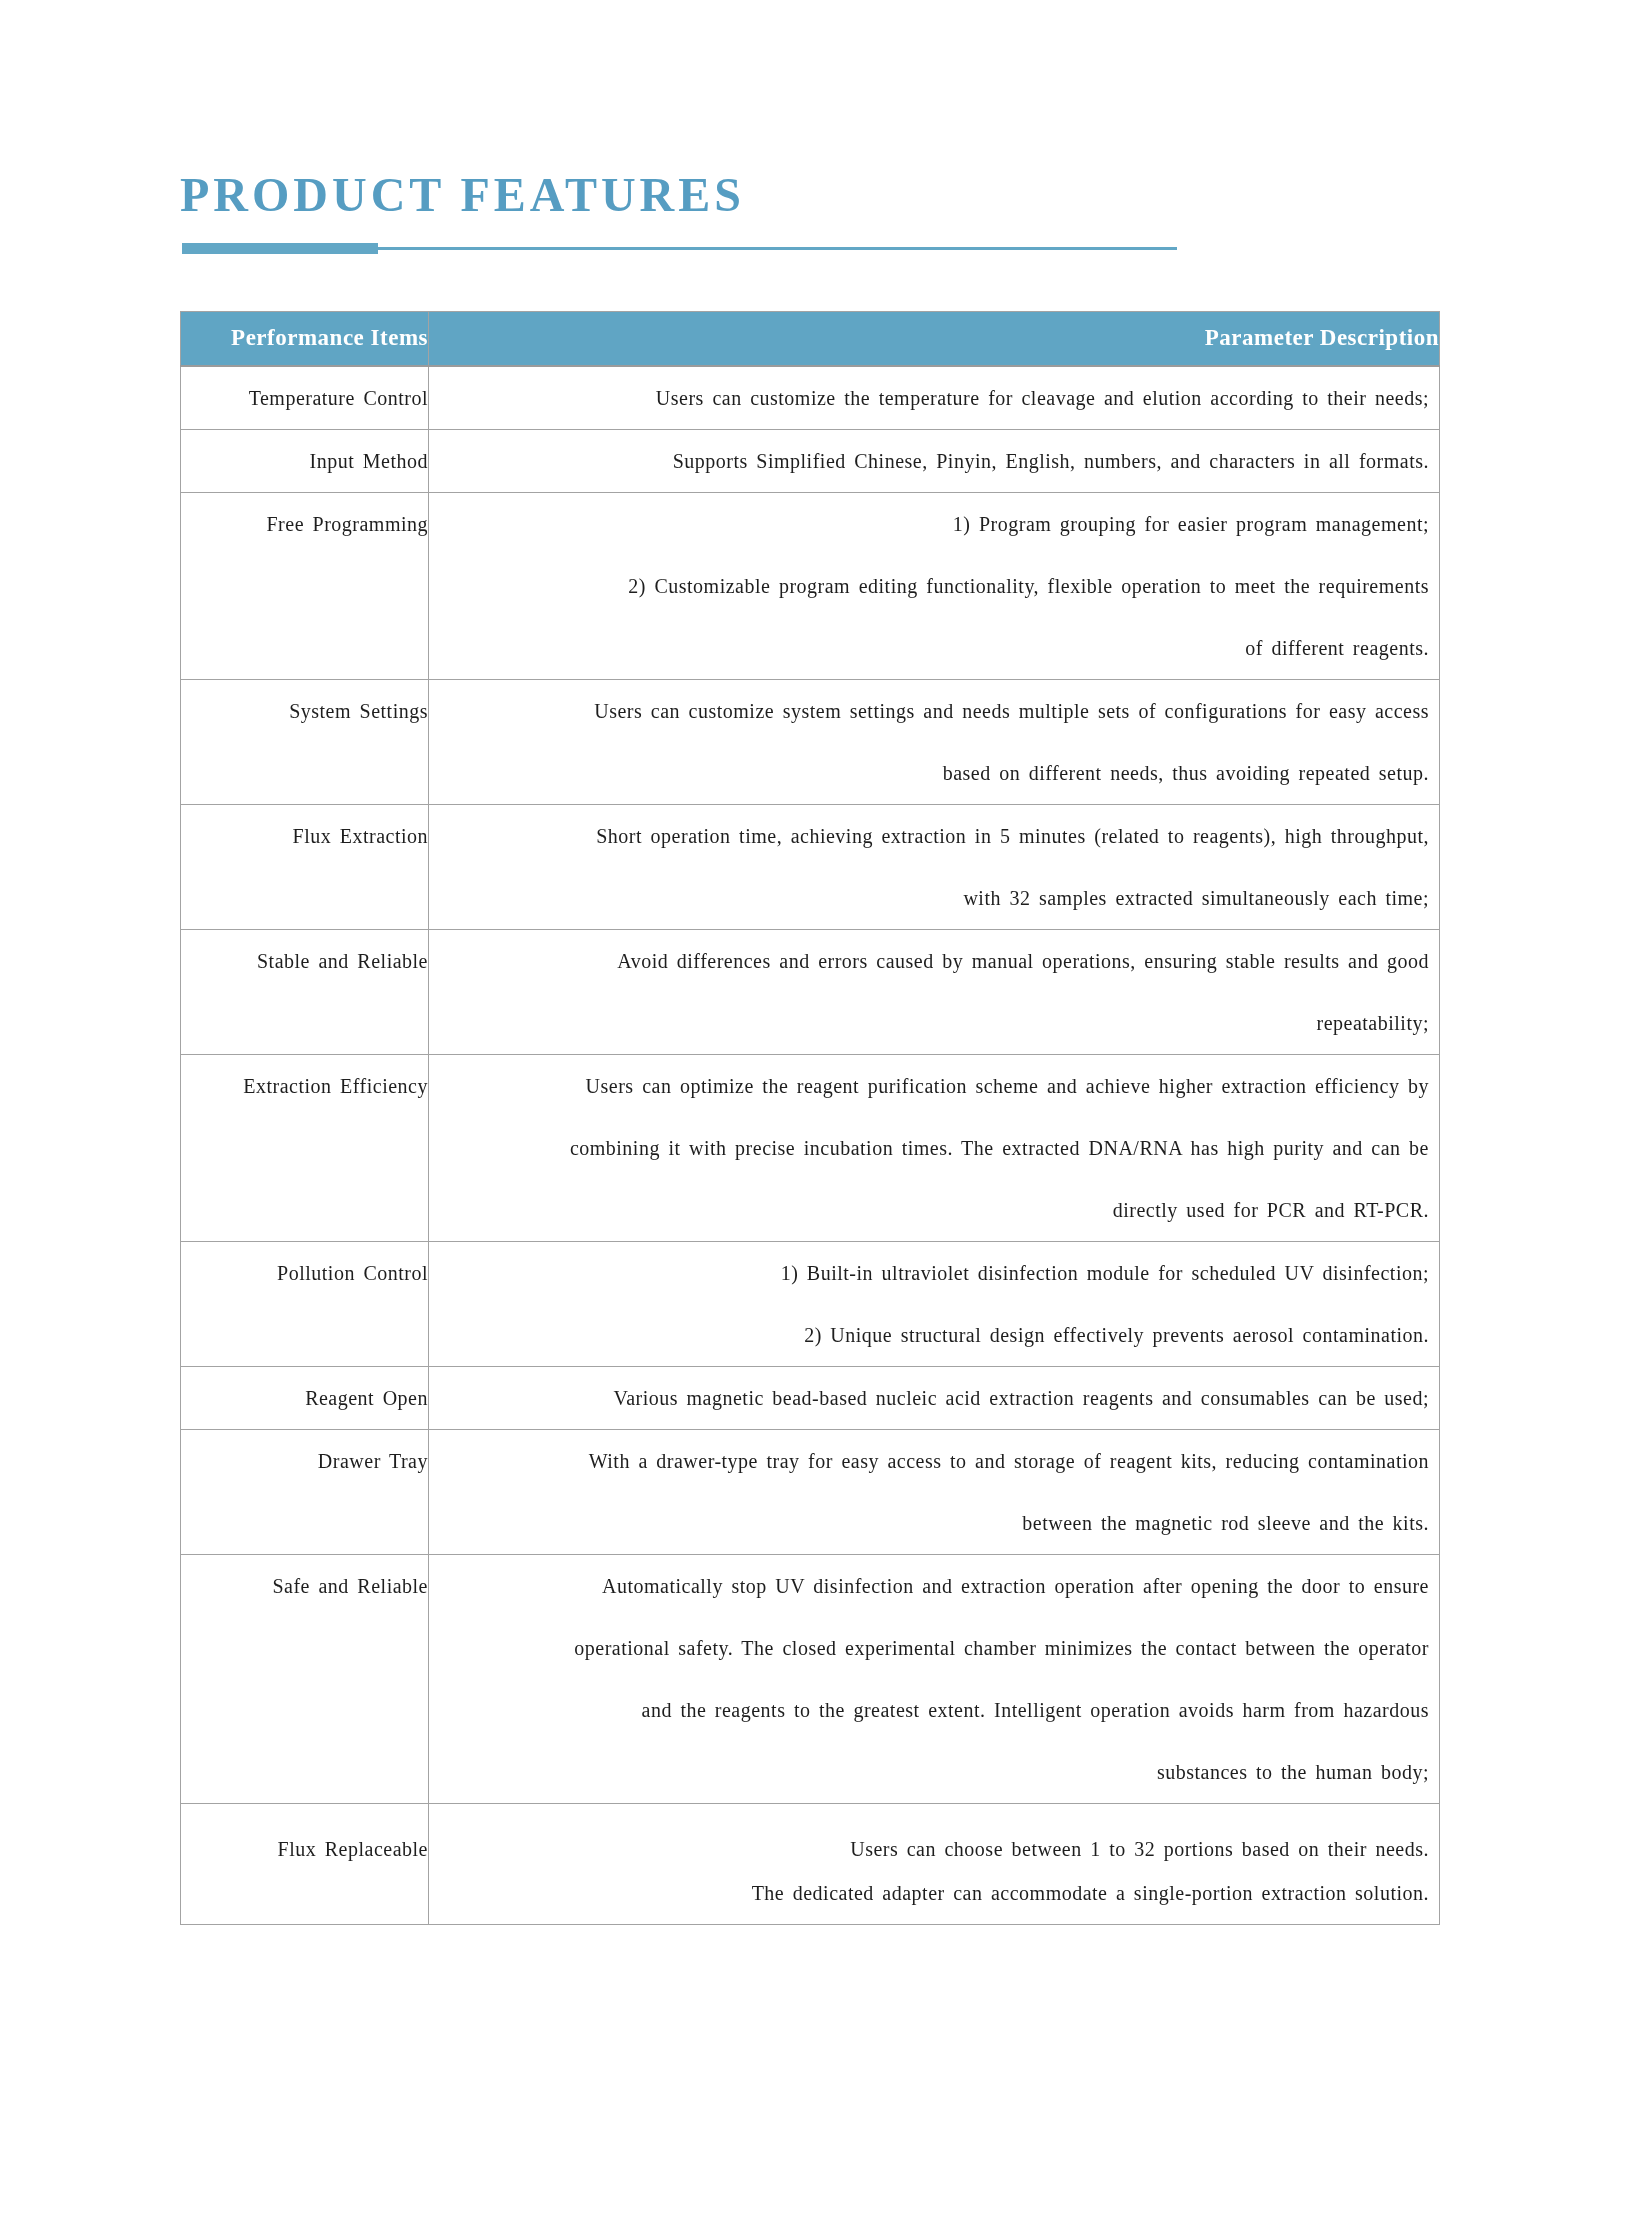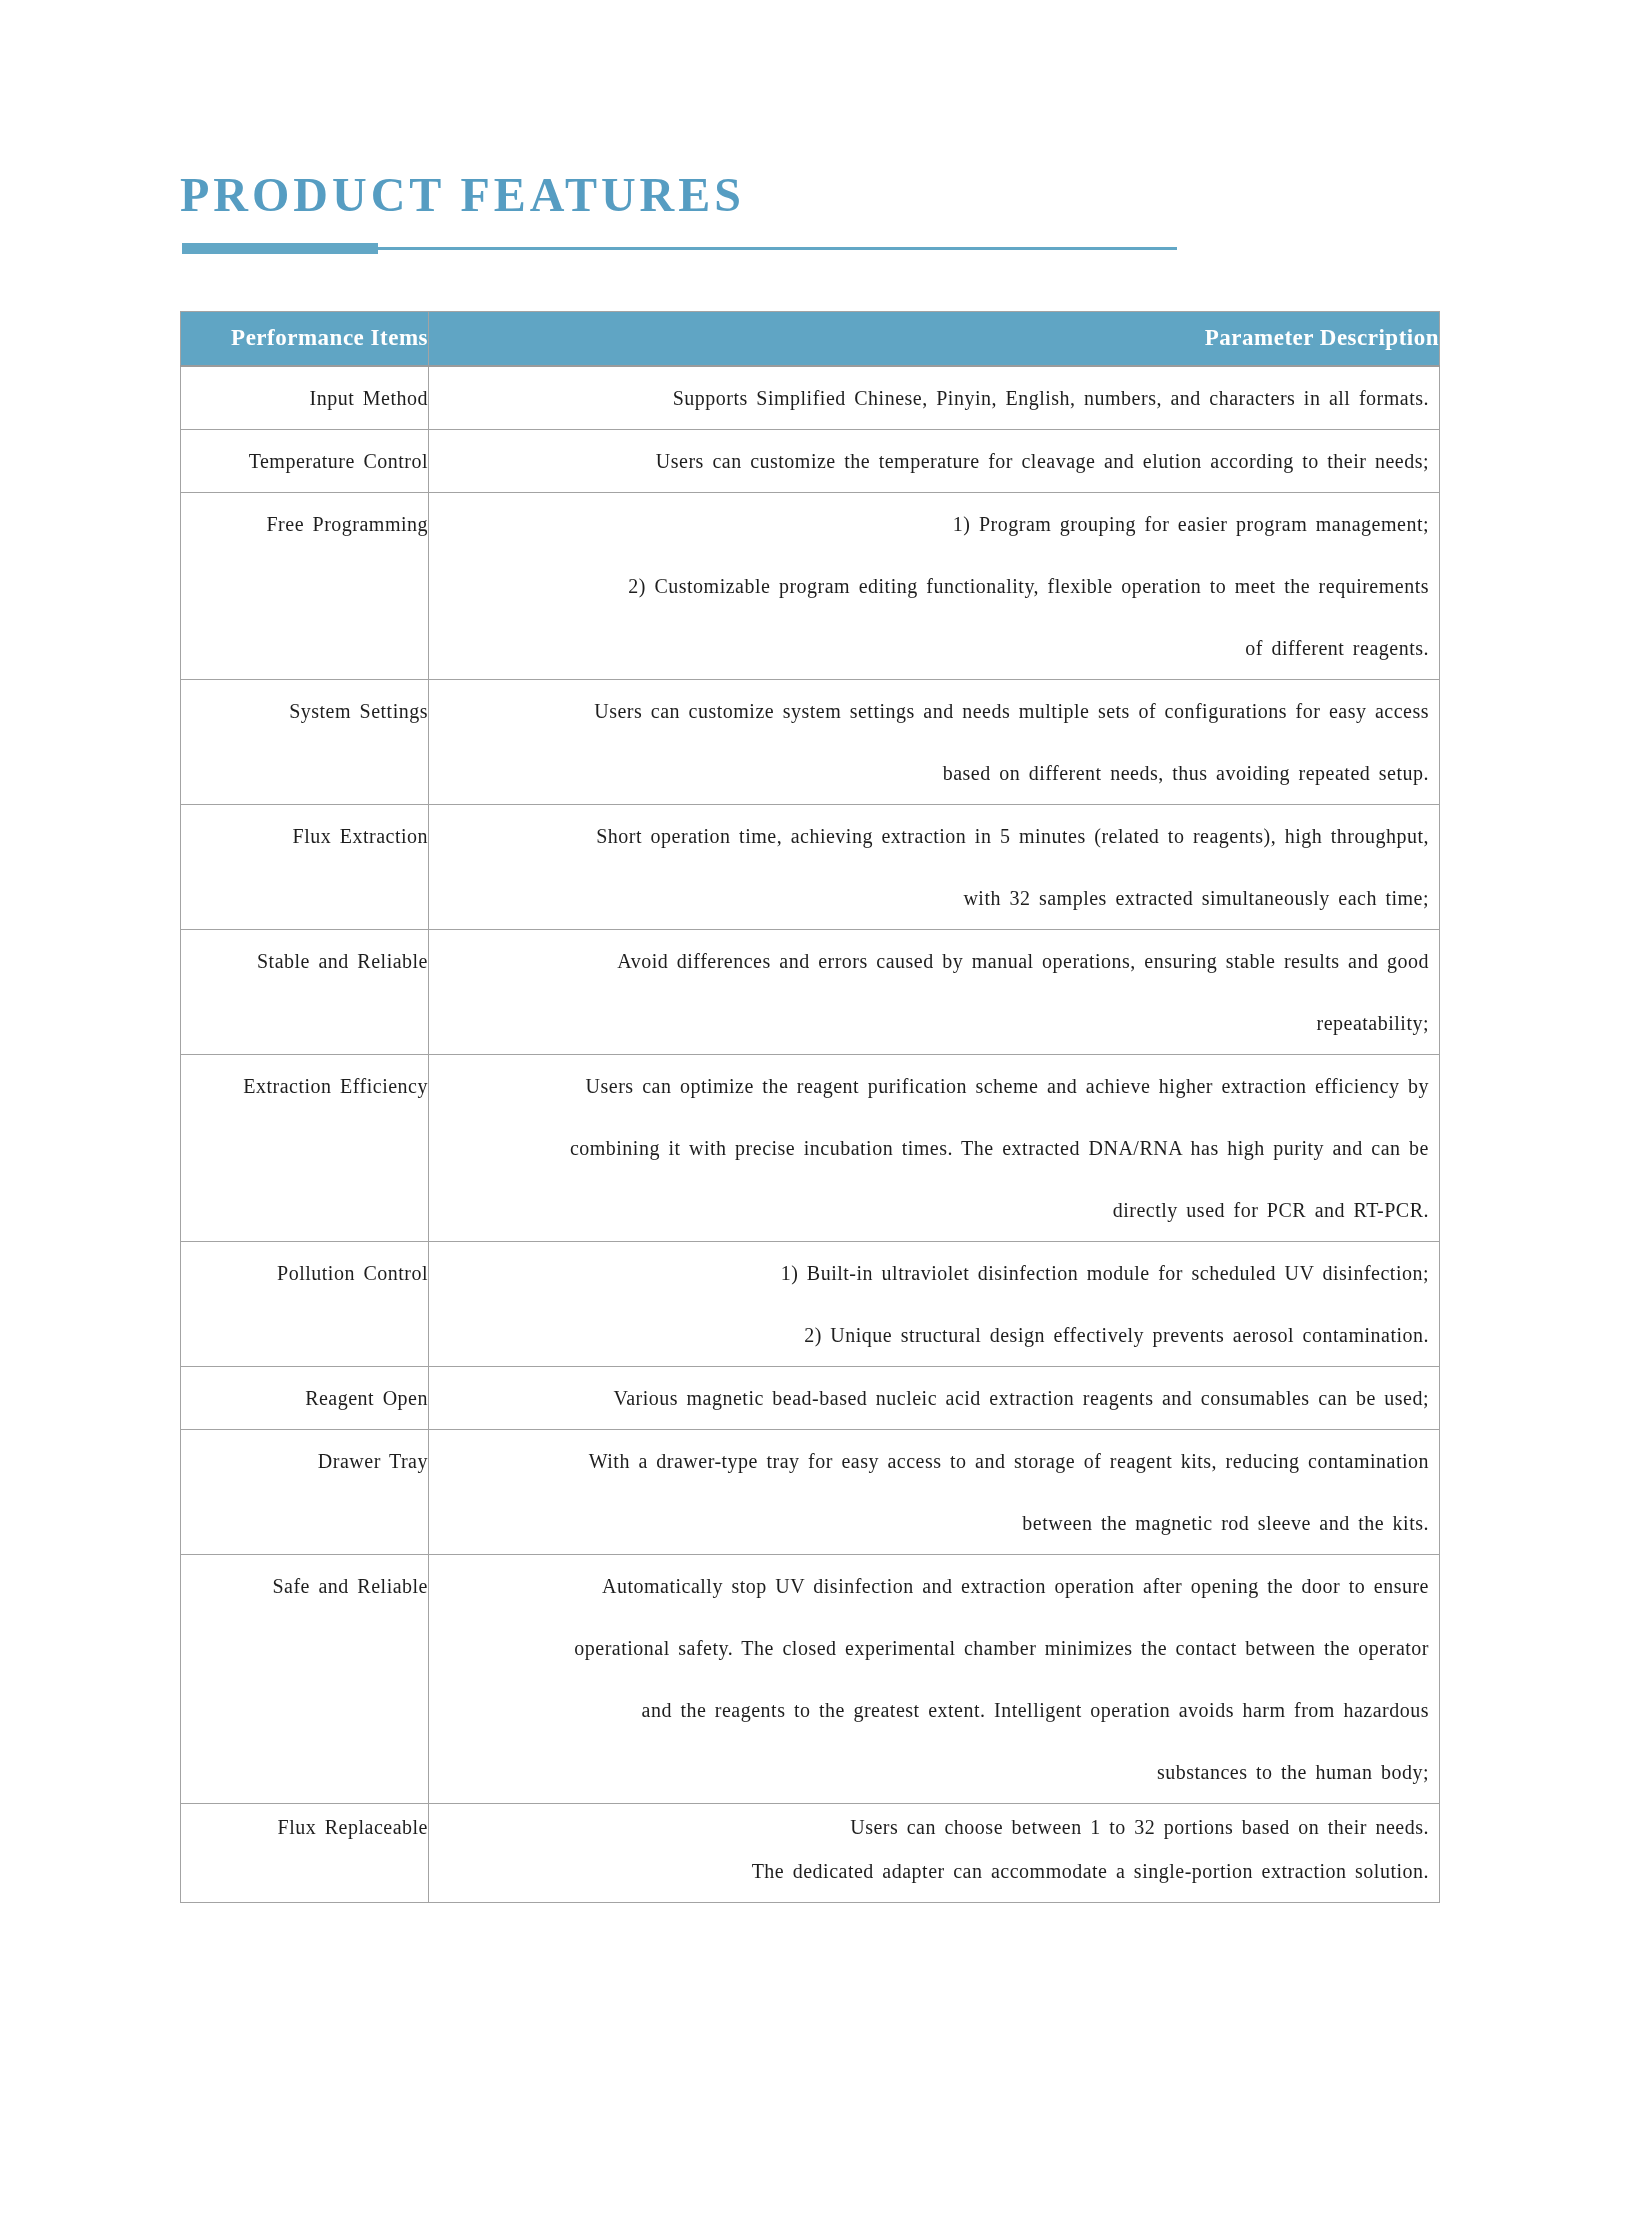--- a/index.html
+++ b/index.html
@@ -76,21 +76,21 @@
     font-size:20px;
     line-height:62px;
     letter-spacing:0.5px;
     word-spacing:3px;
     vertical-align:top;
   }
   .features-table td.item-cell{ padding-left:18px; }
   .features-table td.desc-cell{ padding-left:19px; padding-right:10px; }
   .features-table tr.tight td{
     line-height:44px;
-    padding-top:1px;
+    padding-top:23px;
     padding-bottom:9px;
   }
   .desc-line{ white-space:nowrap; }
 </style>
 </head>
 <body>
 
 <div class="page">
 
   <h1 class="page-title">PRODUCT FEATURES</h1>
@@ -100,29 +100,29 @@
 
   <table class="features-table">
     <thead>
       <tr>
         <th class="col-item">Performance Items</th>
         <th class="col-desc">Parameter Description</th>
       </tr>
     </thead>
     <tbody>
         <tr>
+          <td class="item-cell">Temperature Control</td>
+          <td class="desc-cell">
+            <div class="desc-line">Users can customize the temperature for cleavage and elution according to their needs;</div>
+          </td>
+        </tr>
+        <tr>
           <td class="item-cell">Input Method</td>
           <td class="desc-cell">
             <div class="desc-line">Supports Simplified Chinese, Pinyin, English, numbers, and characters in all formats.</div>
-          </td>
-        </tr>
-        <tr>
-          <td class="item-cell">Temperature Control</td>
-          <td class="desc-cell">
-            <div class="desc-line">Users can customize the temperature for cleavage and elution according to their needs;</div>
           </td>
         </tr>
         <tr>
           <td class="item-cell">Free Programming</td>
           <td class="desc-cell">
             <div class="desc-line">1) Program grouping for easier program management;</div>
             <div class="desc-line">2) Customizable program editing functionality, flexible operation to meet the requirements</div>
             <div class="desc-line">of different reagents.</div>
           </td>
         </tr>

